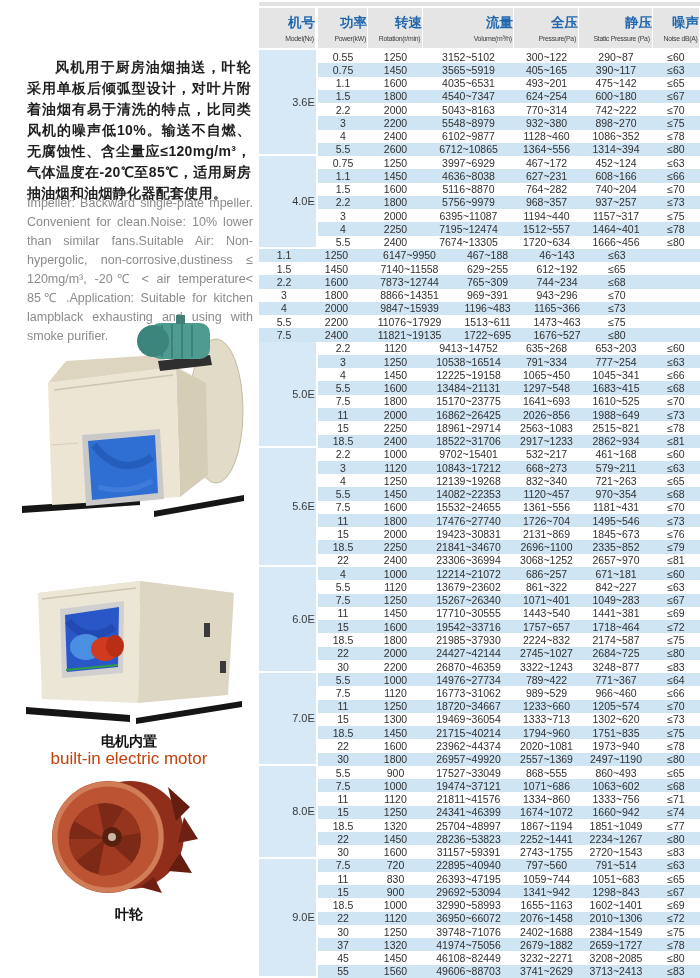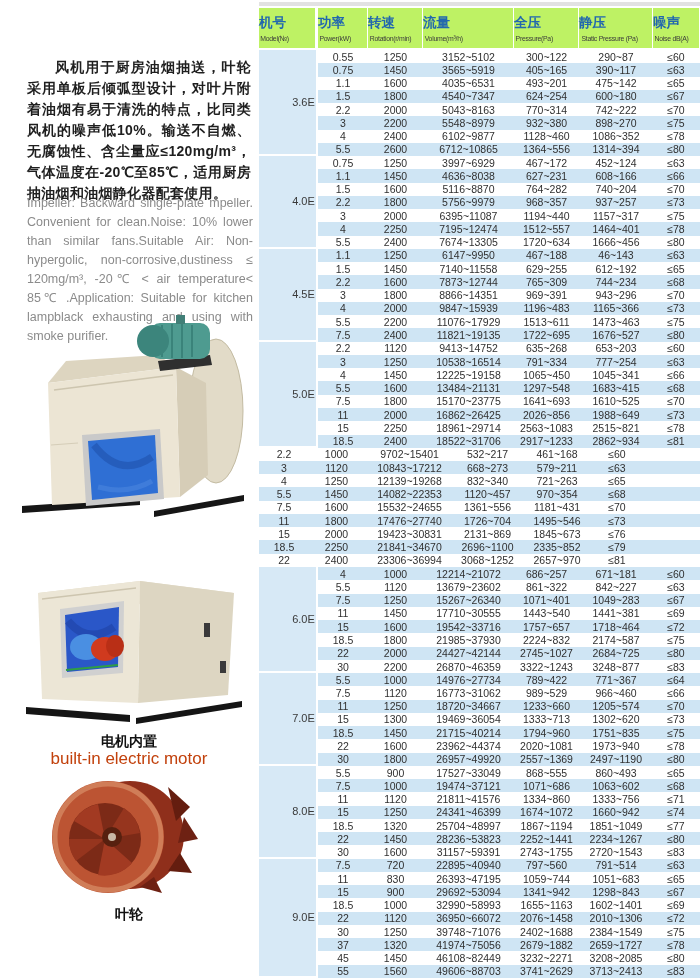--- a/index.html
+++ b/index.html
@@ -20,22 +20,22 @@
   }
   .photo{position:absolute}
   .cap{position:absolute;width:258px;text-align:center;line-height:17px}
   .cap .zh{display:block;font-weight:700;font-size:14px;color:#111}
   .cap .en{display:block;font-size:17px;color:#c2410c}
   
   .scan-strip{position:absolute;left:259px;top:2px;width:441px;height:4px;background:#e2e2e2}
   .spec-table{position:absolute;left:259px;top:8px;width:441px;height:970px}
   .thead{display:flex;height:40px}
   .hcol{
-    display:flex;flex-direction:column;align-items:flex-start;justify-content:center;
-    background:#bef264;border-right:1px solid #ffffff;box-sizing:border-box;
+    display:flex;flex-direction:column;align-items:flex-end;justify-content:center;
+    background:#e5e5e5;border-right:1px solid #ffffff;box-sizing:border-box;
   }
   .hcol:last-child{border-right:none}
   .hzh{color:#2268ae;font-weight:700;font-size:13.5px;white-space:nowrap}
   .hen{color:#3c3c3c;font-size:7.5px;letter-spacing:-.3px;margin-top:2px;white-space:nowrap;transform:scaleX(.92)}
   .tbody{position:absolute;left:0;top:42px;bottom:0;width:441px;display:flex;flex-direction:column}
   .group{display:flex;flex:1 1 0}
   .model-cell{
     width:57px;margin-right:2px;box-sizing:border-box;
     background:#d7e9f6;border-bottom:2px solid #ffffff;
     display:flex;align-items:center;justify-content:center;
@@ -283,21 +283,20 @@
             <div class="tcell d0">5.5</div>
             <div class="tcell d1">2400</div>
             <div class="tcell d2">7674~13305</div>
             <div class="tcell d3">1720~634</div>
             <div class="tcell d4">1666~456</div>
             <div class="tcell d5">≤80</div>
           </div>
         </div>
       </div>
       <div class="group" style="flex-grow: 7;">
-        <div class="model-cell">4.5E</div>
         <div class="rows">
           <div class="trow alt">
             <div class="tcell d0">1.1</div>
             <div class="tcell d1">1250</div>
             <div class="tcell d2">6147~9950</div>
             <div class="tcell d3">467~188</div>
             <div class="tcell d4">46~143</div>
             <div class="tcell d5">≤63</div>
           </div>
           <div class="trow">
@@ -413,20 +412,21 @@
             <div class="tcell d0">18.5</div>
             <div class="tcell d1">2400</div>
             <div class="tcell d2">18522~31706</div>
             <div class="tcell d3">2917~1233</div>
             <div class="tcell d4">2862~934</div>
             <div class="tcell d5">≤81</div>
           </div>
         </div>
       </div>
       <div class="group" style="flex-grow: 9;">
+        <div class="model-cell">5.6E</div>
         <div class="rows">
           <div class="trow">
             <div class="tcell d0">2.2</div>
             <div class="tcell d1">1000</div>
             <div class="tcell d2">9702~15401</div>
             <div class="tcell d3">532~217</div>
             <div class="tcell d4">461~168</div>
             <div class="tcell d5">≤60</div>
           </div>
           <div class="trow alt">

